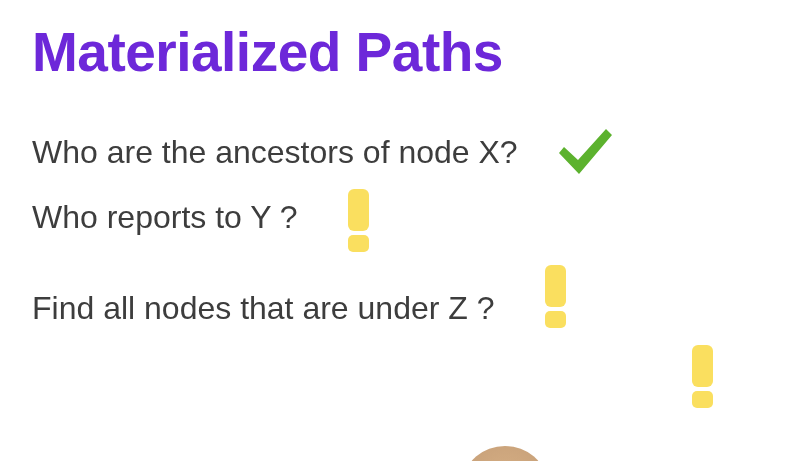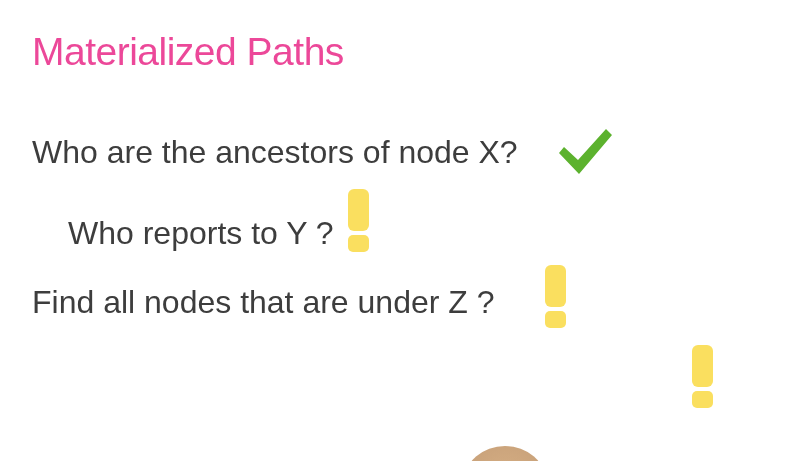--- a/index.html
+++ b/index.html
@@ -23,24 +23,24 @@
     height: 461px;
     background: #ffffff;
     overflow: hidden;
   }
 
   
   #slide-title {
     position: absolute;
     left: 32px;
     top: 22px;
-    font-size: 39px;
+    font-size: 55px;
     line-height: 60px;
-    font-weight: 400;
-    color: #ec4899;
+    font-weight: 700;
+    color: #6d28d9;
     letter-spacing: -0.5px;
     white-space: nowrap;
   }
 
   
   .bullet-line {
     position: absolute;
     left: 32px;
     height: 40px;
     display: flex;
@@ -50,22 +50,22 @@
     font-size: 32px;
     line-height: 40px;
     font-weight: 400;
     color: #3d3d3d;
     letter-spacing: 0px;
     white-space: nowrap;
   }
 
   
   #bullet-row-0 { top: 132px; }
-  #bullet-row-1 { top: 213px; margin-left: 36px; }
-  #bullet-row-2 { top: 282px; }
+  #bullet-row-1 { top: 197px; }
+  #bullet-row-2 { top: 288px; }
   #bullet-row-3 { top: 354px; }
 
   
   .check-icon {
     position: absolute;
     display: block;
   }
   #check-icon-0 {
     left: 555px;
     top: 126px;

